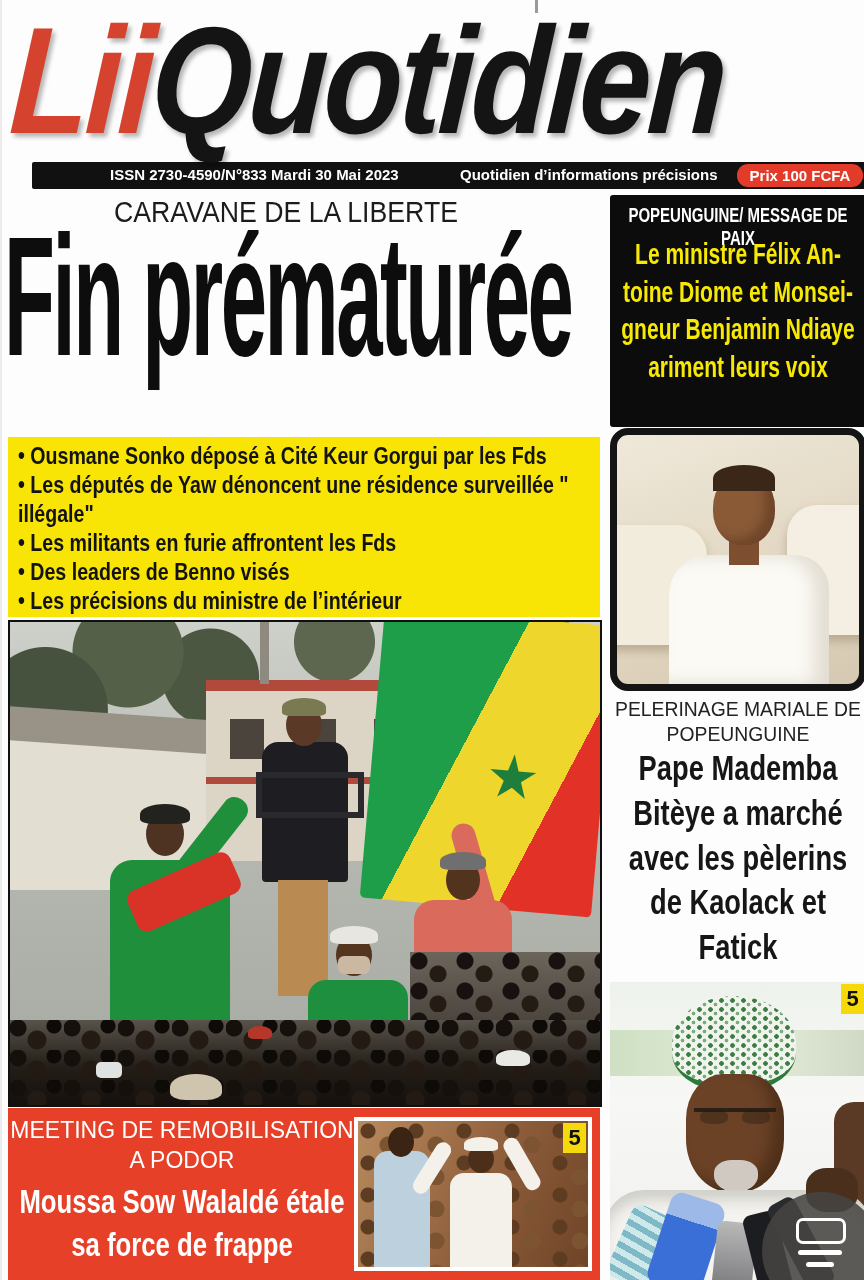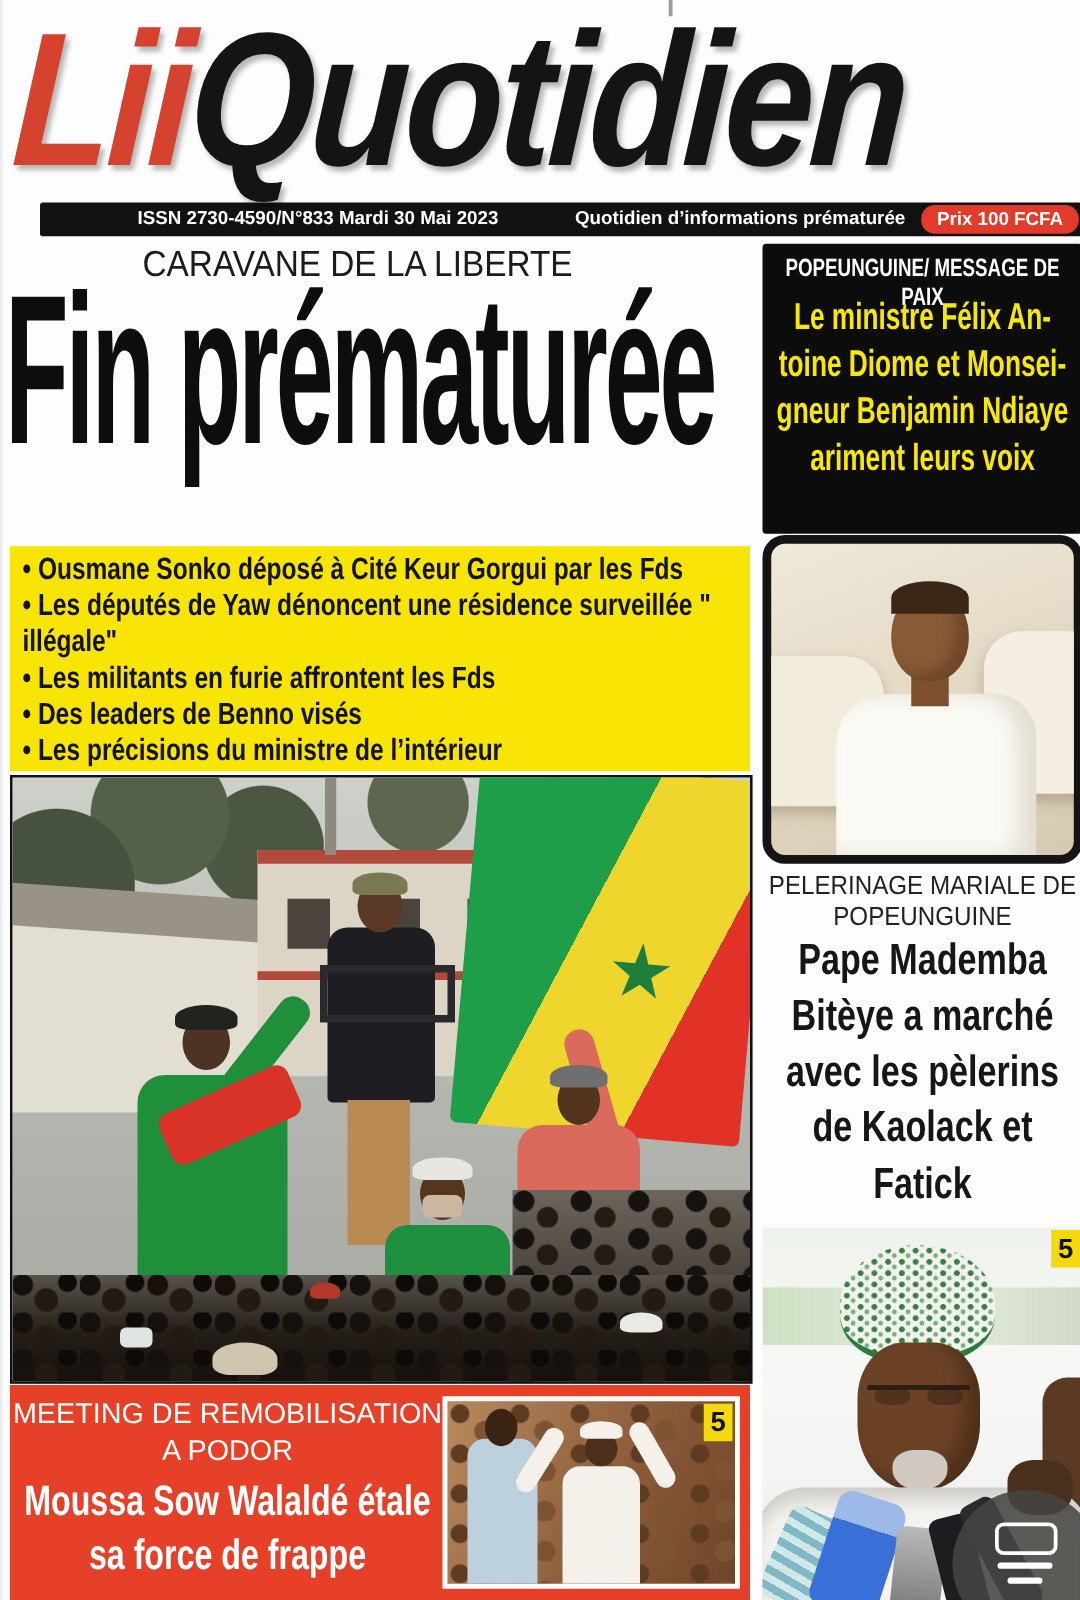--- a/index.html
+++ b/index.html
@@ -175,21 +175,21 @@
 <body>
 
 <div id="page">
 
   <div class="cropmark"></div>
 
   <header>
     <div class="logo"><span class="logo-red">Lii</span><span class="logo-black">Quotidien</span></div>
     <div class="issn-bar">
       <span class="issn">ISSN 2730-4590/N°833 Mardi 30 Mai 2023</span>
-      <span class="tagline">Quotidien d’informations prématurée</span>
+      <span class="tagline">Quotidien d’informations précisions</span>
       <span class="price-badge">Prix 100 FCFA</span>
     </div>
   </header>
 
   <div class="kicker-main">CARAVANE DE LA LIBERTE</div>
   <h1 class="headline-main">
       <span class="hm-inner">Fin prématurée</span>
     </h1>
 
   <div class="bullet-box">

